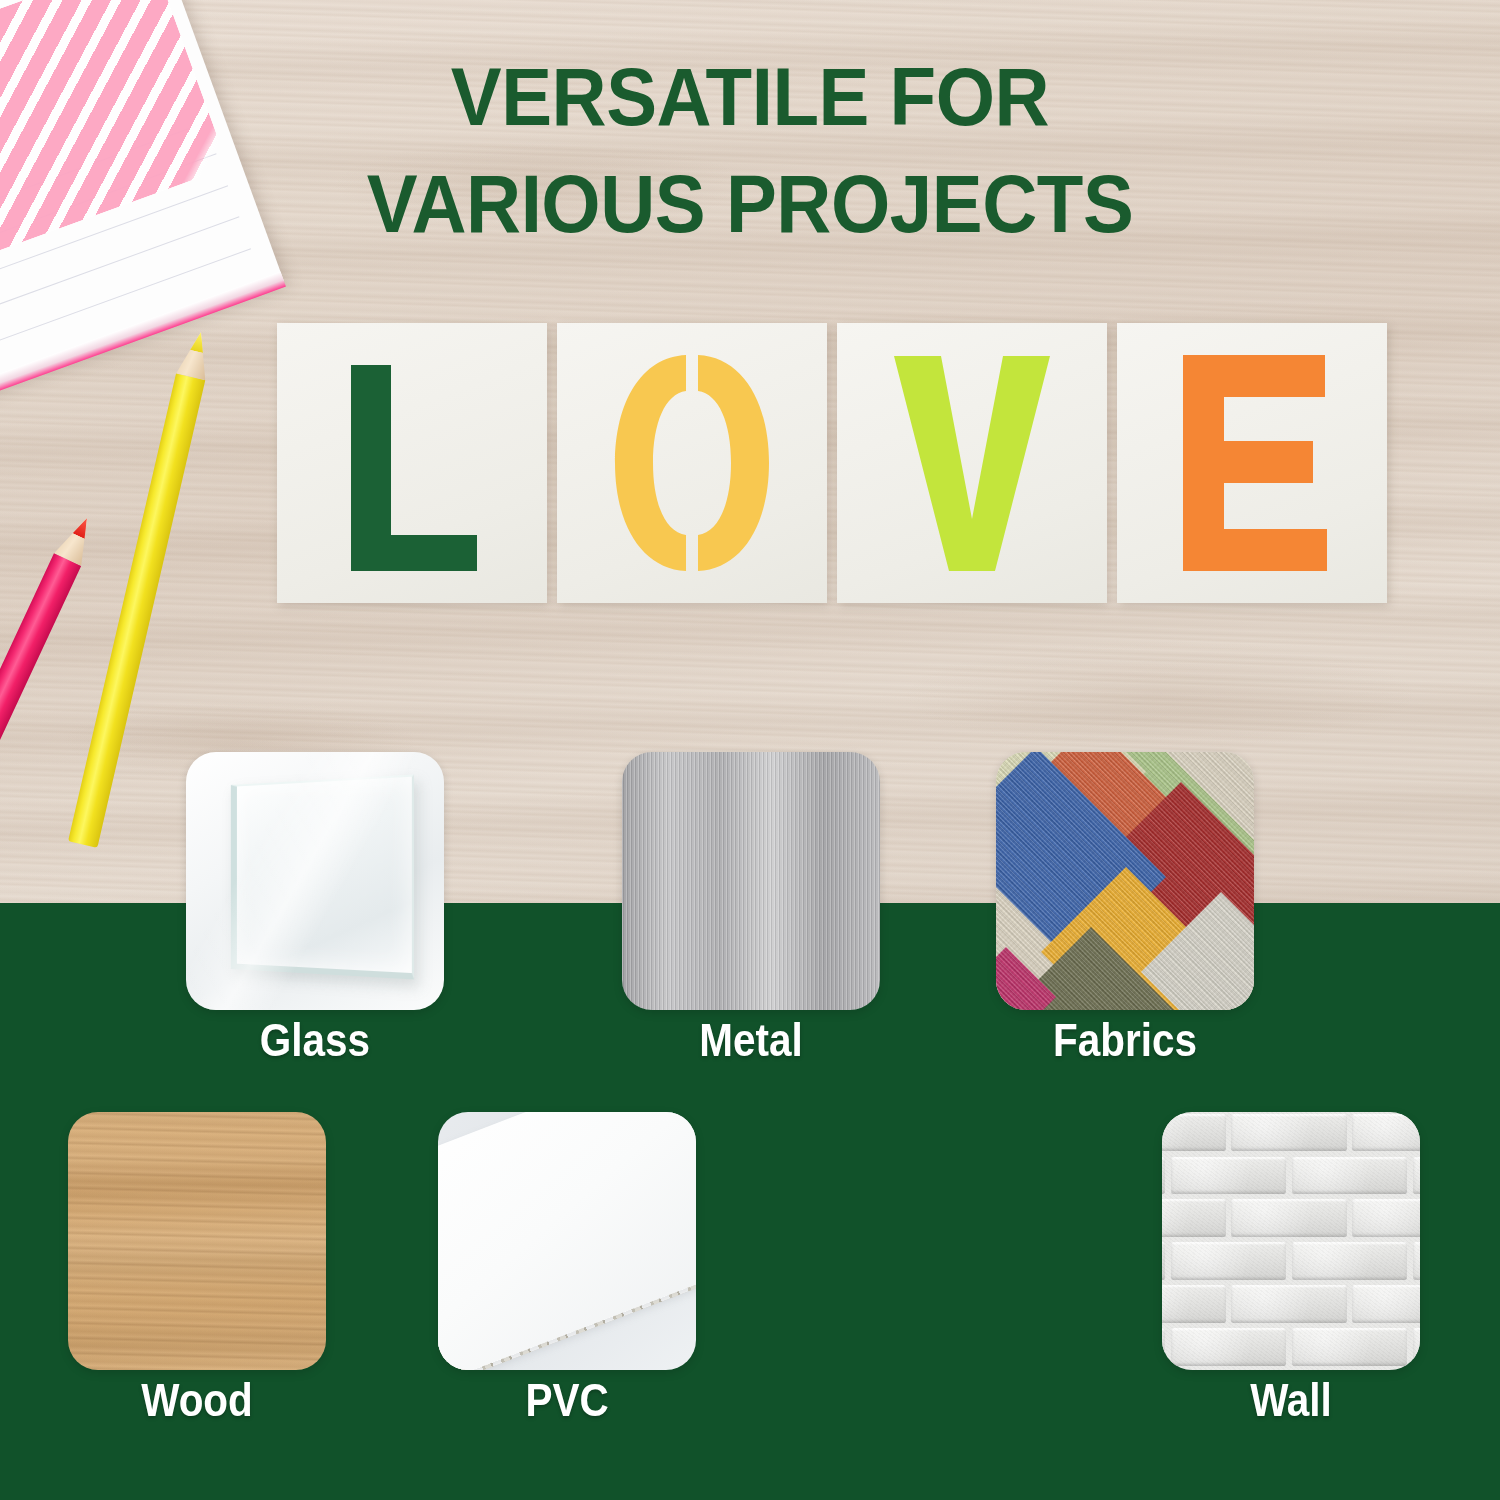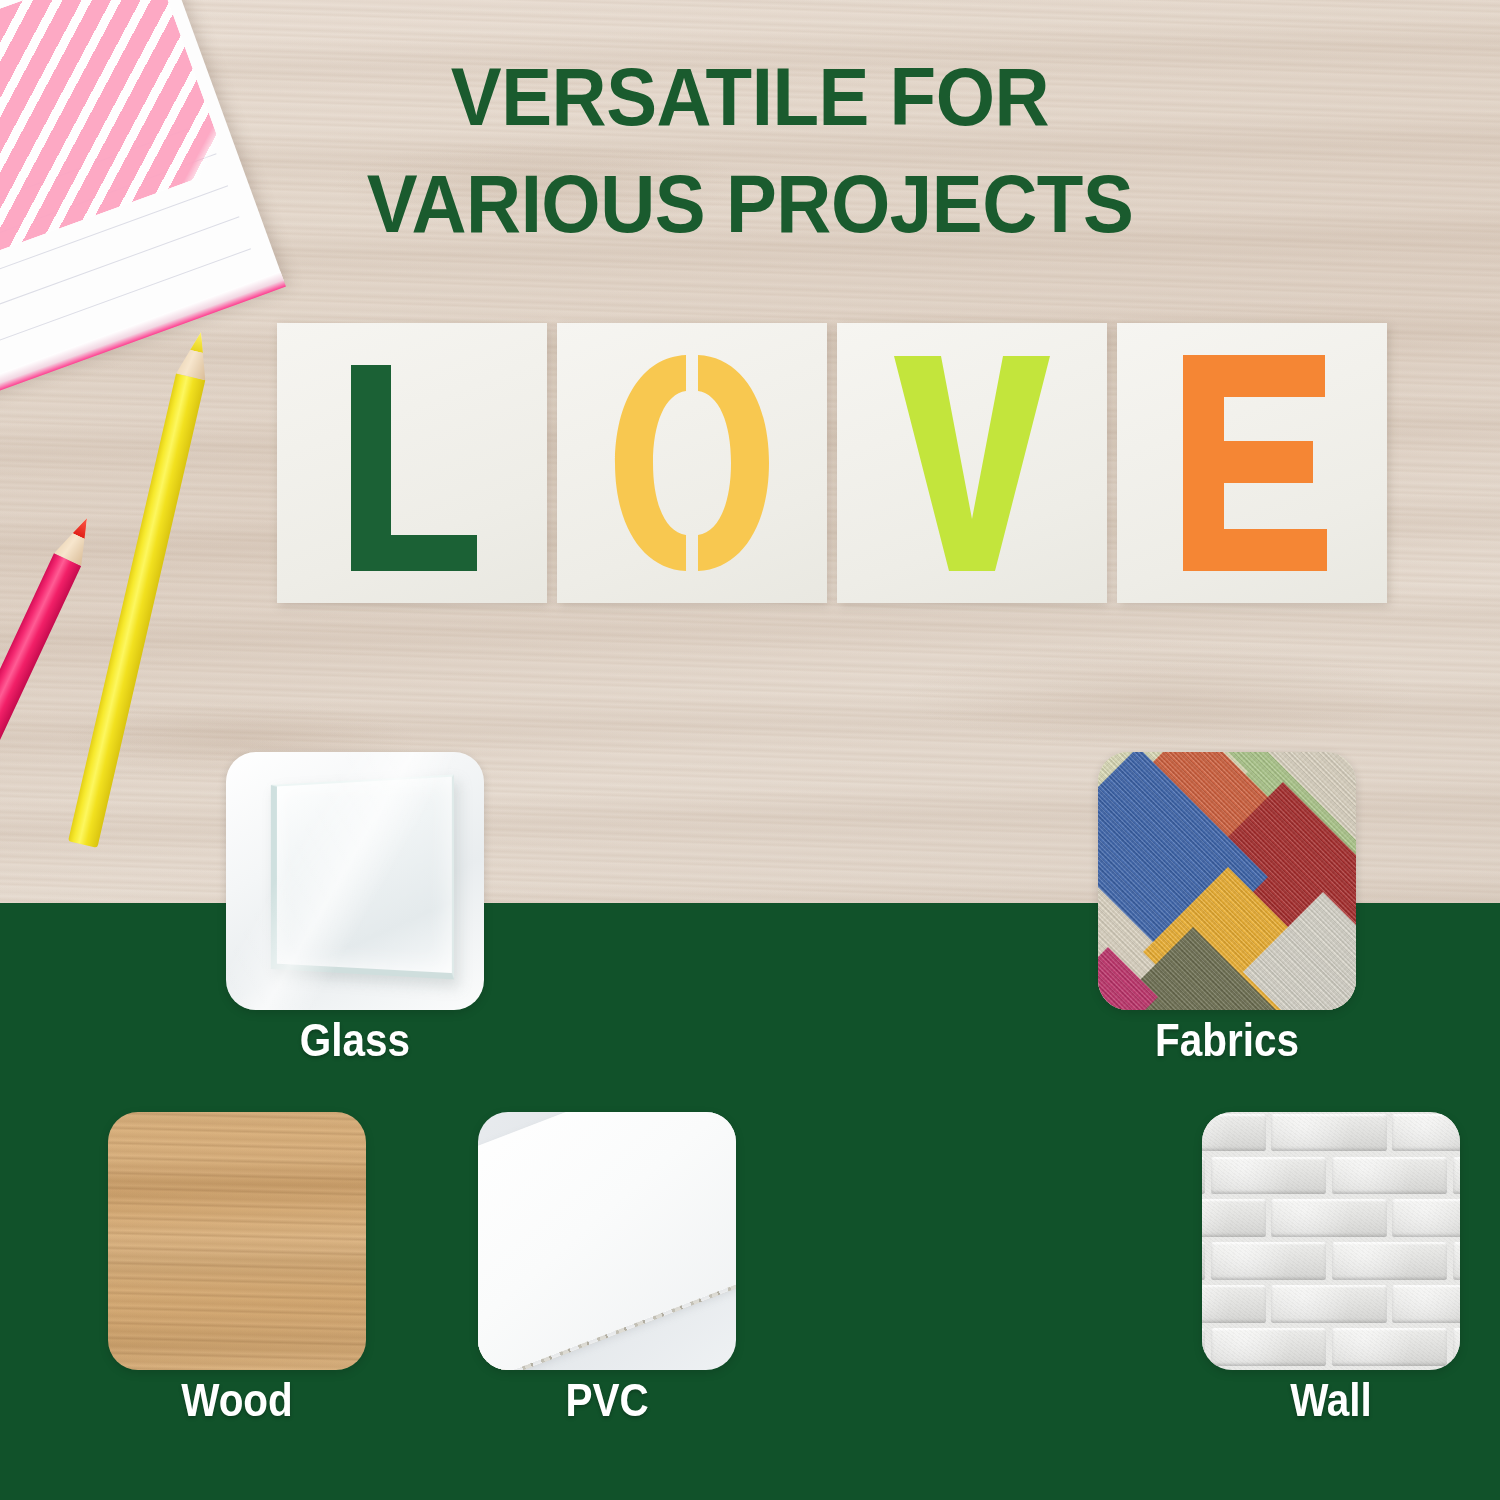--- a/index.html
+++ b/index.html
@@ -122,21 +122,21 @@
   .stencil-glyph svg { width:100%; height:100%; display:block; }
 
   
   .green-panel {
     position:absolute; left:0; top:903px; width:1500px; height:597px;
     background:#11522a; z-index:2;
   }
 
   
   .mat-grid { position:absolute; left:0; top:0; width:1500px; height:1500px; z-index:4; }
-  .mat-item { position:absolute;margin-left:40px; }
+  .mat-item { position:absolute; }
   .mat-thumb {
     width:258px; height:258px; border-radius:30px; overflow:hidden;
     position:relative;
     box-shadow:0 3px 10px rgba(0,0,0,.14);
   }
   .mat-label {
     margin-top:6px; width:258px; text-align:center;
     color:#ffffff; font-weight:bold; font-size:46px; line-height:1.05;
     font-family:"Liberation Sans", sans-serif;
     transform:scaleX(.88); transform-origin:50% 50%;
@@ -322,22 +322,26 @@
   <div class="mat-grid">
 
     <div class="mat-item" style="left:186px; top:752px;">
       <div class="mat-thumb tex-glass">
         <div class="glass-pane"></div>
         <div class="glass-gloss"></div>
       </div>
       <div class="mat-label">Glass</div>
     </div>
 
-
-    <div class="mat-item" style="left:1058px; top:752px;">
+    <div class="mat-item" style="left:622px; top:752px;">
+      <div class="mat-thumb tex-metal"></div>
+      <div class="mat-label">Metal</div>
+    </div>
+
+    <div class="mat-item" style="left:996px; top:752px;">
       <div class="mat-thumb tex-fabric">
         <svg viewBox="0 0 258 258" style="position:absolute;inset:0;width:100%;height:100%;">
           <defs>
             <pattern id="weave" width="6" height="6" patternUnits="userSpaceOnUse" patternTransform="rotate(45)">
               <rect width="6" height="6" fill="none"></rect>
               <path d="M0 0 H6 M0 3 H6" stroke="rgba(0,0,0,.18)" stroke-width="1.1"></path>
               <path d="M0 1.5 H6 M0 4.5 H6" stroke="rgba(255,255,255,.22)" stroke-width="1"></path>
             </pattern>
           </defs>
           <rect width="258" height="258" fill="#ded6c4"></rect>

